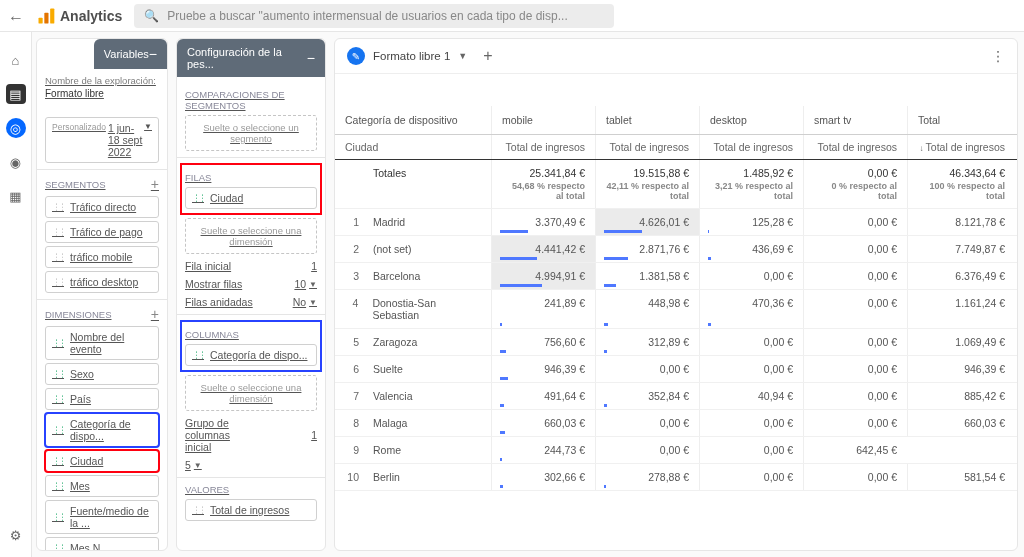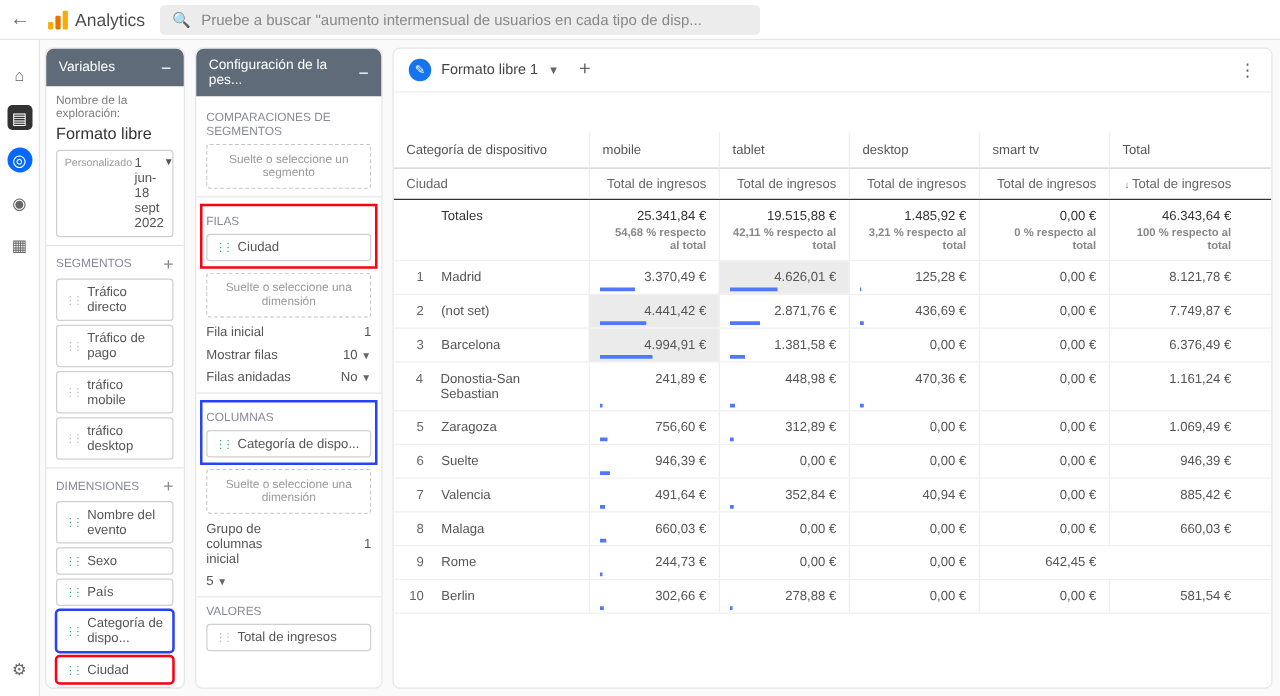--- a/index.html
+++ b/index.html
@@ -1,32 +1,32 @@
 <!DOCTYPE html>
 <html><head>
 <meta charset="utf-8">
 <style>
   * { box-sizing: border-box; margin: 0; padding: 0; font-family: "Helvetica Neue", Arial, sans-serif; }
   body { width: 1024px; height: 557px; background: #fafafa; font-size: 12px; color: #555; overflow: hidden; }
   .topbar { display: flex; align-items: center; height: 32px; gap: 12px; padding: 2px 8px; background: #fff; border-bottom: 1px solid #e6e6e6; }
   .back-arrow { font-size: 16px; color: #6a6a6a; cursor: pointer; }
   .logo { display: flex; align-items: center; gap: 4px; }
   .logo svg { width: 20px; height: 20px; }
-  .analytics-label { font-size: 14px; color: #4e4e4e; }
+  .analytics-label { font-size: 14px; color: #4e4e4e; font-weight: bold; }
   .search { flex: 0 1 480px; height: 24px; background: #ececec; border-radius: 4px; display: flex; align-items: center; padding: 0 10px; color: #888; gap: 8px; }
   .layout { display: flex; height: calc(100% - 32px); }
   .side-icons { width: 32px; display: flex; flex-direction: column; align-items: center; gap: 14px; padding-top: 18px; background: #fff; border-right: 1px solid #e6e6e6; }
   .side-icons .picon { width: 20px; height: 20px; border-radius: 4px; display: flex; align-items: center; justify-content: center; color: #666; font-size: 13px; }
   .side-icons .picon.sel { background: #0568ff; color: #fff; border-radius: 50%; }
   .side-icons .bottom { margin-top: auto; margin-bottom: 12px; }
   .panel { background: #fff; border: 1px solid #e6e6e6; border-radius: 6px; margin: 6px 4px; display: flex; flex-direction: column; height: calc(100% - 12px); }
-  .panel.left { width: 112px; }
+  .panel.left { width: 132px; align-items: flex-end; }
   .panel.mid { width: 150px; align-items: flex-end; }
   .panel-head { background: #5f6b78; color: #fff; font-size: 11px; padding: 7px 10px; border-radius: 6px 6px 0 0; display: flex; align-items: center; justify-content: space-between; }
-  .panel-body { padding: 6px 8px; overflow-y: auto; flex: 1; }
+  .panel-body { padding: 6px 8px; overflow-y: auto; flex: 1; text-decoration: underline; }
   .section-label { font-size: 9.5px; color: #889; text-transform: uppercase; margin: 6px 0 4px; display: flex; justify-content: space-between; align-items: center; }
   .plus { font-size: 14px; color: #888; cursor: pointer; }
   .chip { border: 1px solid #d0d0d0; border-radius: 3px; padding: 4px 6px; font-size: 10.5px; margin: 3px 0; display: flex; align-items: center; gap: 4px; }
   .chip .handle { color: #bbb; letter-spacing: -3px; margin-right: 2px; font-size: 9px; }
   .dropzone { border: 1px dashed #c5c5c5; border-radius: 3px; text-align: center; font-size: 9.5px; color: #999; padding: 6px 4px; margin: 4px 0; }
   .field-row { display: flex; align-items: center; justify-content: space-between; font-size: 10.5px; color: #555; margin: 6px 0; }
   .select-box { border: none; background: #fff; display: flex; align-items: center; gap: 3px; font-size: 10.5px; }
   .select-box .caret { font-size: 8px; color: #666; }
   .tiny { font-size: 9.5px; color: #7d7d7d; }
   .hl-blue { outline: 2px solid #2742ff; outline-offset: -1px; }
@@ -83,21 +83,21 @@
     <div class="picon bottom">⚙</div>
   </div>
 
   <div class="panel left">
     <div class="panel-head">
       <span>Variables</span>
       <span style="font-size:14px;">−</span>
     </div>
     <div class="panel-body">
       <div class="tiny">Nombre de la exploración:</div>
-      <div style="font-size:13px;color:#333;margin:2px 0 6px;">Formato libre</div>
+      <div style="font-size:10px;color:#333;margin:2px 0 18px;">Formato libre</div>
       <div class="chip" style="align-items:flex-start;gap:2px;">
         <span style="font-size:8.5px;color:#999;">Personalizado</span>
         <span style="display:flex;justify-content:space-between;width:100%;">
           <span>1 jun-18 sept 2022</span>
           <span style="font-size:8px;">▼</span>
         </span>
       </div>
       <hr class="sep">
       <div class="section-label">
         <span>SEGMENTOS</span>

